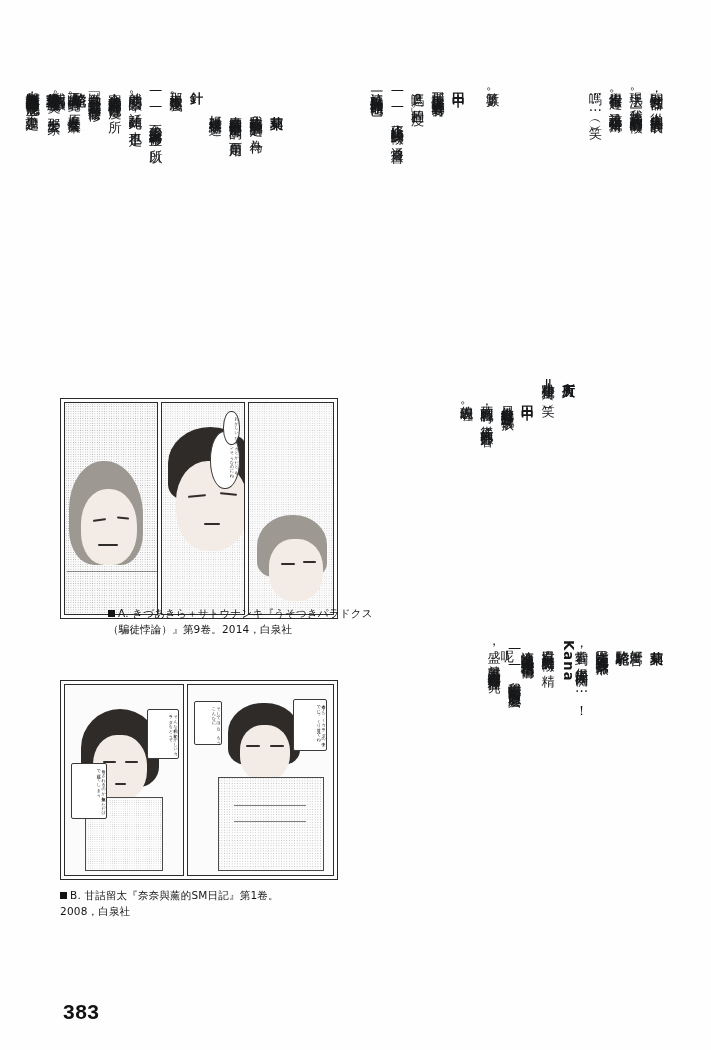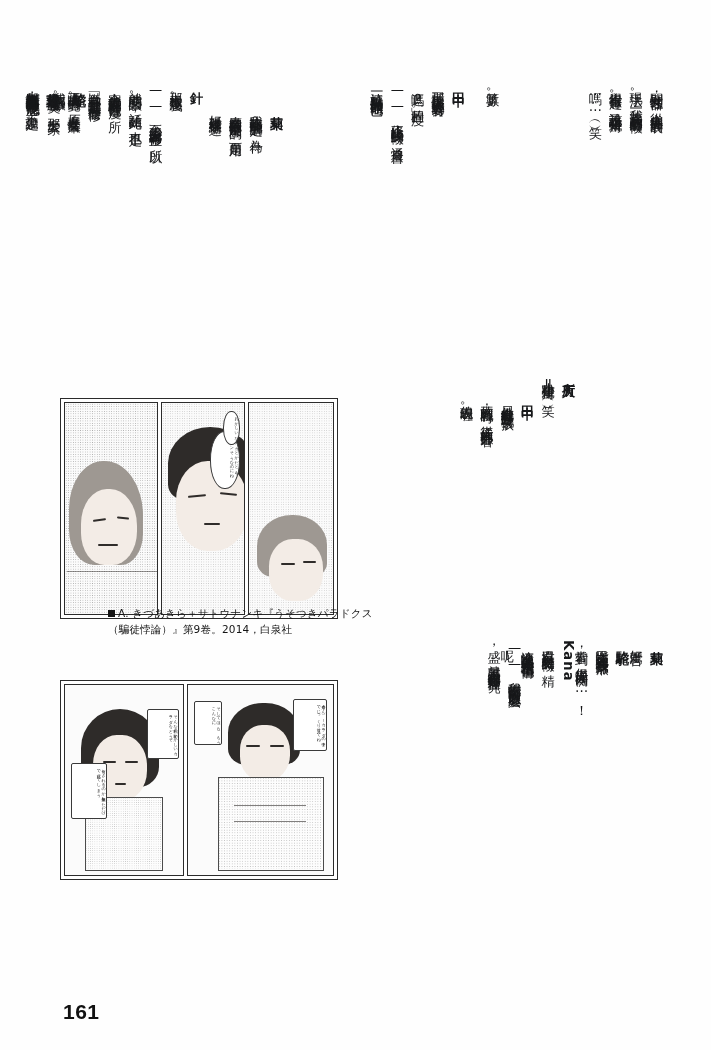--- a/index.html
+++ b/index.html
@@ -290,16 +290,20 @@
         <div class="shirt" style="left:30px; top:92px; width:104px; height:92px;"></div>
         <div class="tone" style="left:30px; top:92px; width:104px; height:92px; background-size:2.6px 2.6px; opacity:.55;"></div>
         <div class="stroke" style="left:46px; top:120px; width:72px; height:1px; opacity:.6;"></div>
         <div class="stroke" style="left:46px; top:136px; width:72px; height:1px; opacity:.6;"></div>
         <div class="bubble rect" style="right:6px; top:14px; width:34px; height:52px;">奈奈さん…！カラダの中までじっくり見せてね</div>
         <div class="bubble rect" style="left:6px; top:16px; width:28px; height:44px;">そしてほら…もうこんなに</div>
       </div>
     </div>
   </div>
 
-
-  <div class="pageno">161</div>
+  <div class="figcaption" style="left: 60px; top: 888px; width: 290px;">
+    <span class="sq"></span><span>B. 甘詰留太『奈奈與薰的SM日記』第1卷。</span><br>
+    <span>2008，白泉社</span>
+  </div>
+
+  <div class="pageno">383</div>
 
 </div>
 
 </body></html>

